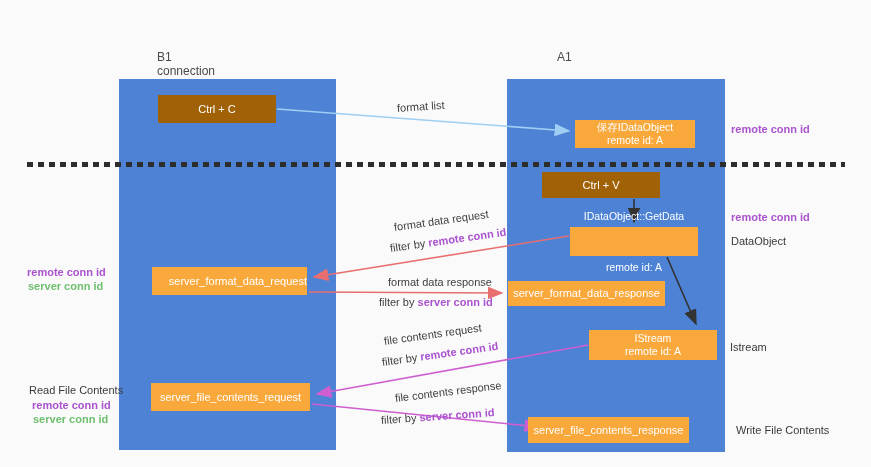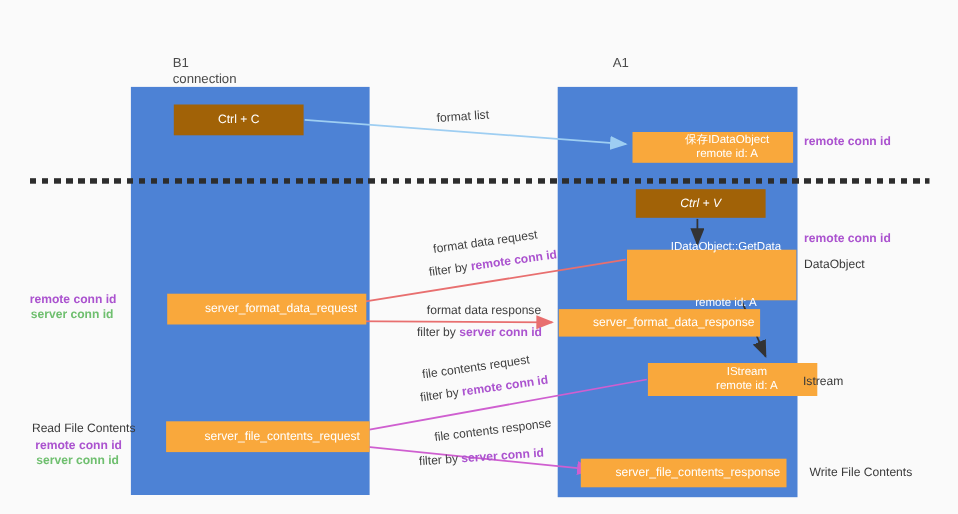--- a/index.html
+++ b/index.html
@@ -31,27 +31,27 @@
     left:27px;top:162px;width:818px;height:5px;z-index:2;
     background:repeating-linear-gradient(to right,#2d2d2d 0 6px,transparent 6px 11px);
   }
   
   .node{
     z-index:4;color:#fff;text-align:center;
     display:flex;flex-direction:column;justify-content:center;
     font-size:11px;line-height:13px;
   }
   .node.green{background:#a16207;}
-  .node.orange{background:#f9a83c;padding-left:26px;}
+  .node.orange{background:#f9a83c;}
   .small{font-size:10.5px;}
   #n-ctrlc{left:158px;top:95px;width:118px;height:28px;}
   #n-saveobj{left:575px;top:120px;width:120px;height:28px;}
-  #n-ctrlv{left:578px;top:172px;width:118px;height:26px;font-style:italic;}
-  #n-getdata{left:570px;top:227px;width:128px;height:46px;gap:38px;}
-  #n-fmtreq{left:152px;top:267px;width:155px;height:28px;}
+  #n-ctrlv{left:542px;top:172px;width:118px;height:26px;}
+  #n-getdata{left:570px;top:227px;width:128px;height:29px;gap:38px;}
+  #n-fmtreq{left:152px;top:267px;width:155px;height:28px;align-items:flex-end;}
   #n-fmtresp{left:508px;top:281px;width:157px;height:25px;}
   #n-istream{left:589px;top:330px;width:128px;height:30px;}
   #n-filereq{left:151px;top:383px;width:159px;height:28px;}
   #n-fileresp{left:528px;top:417px;width:161px;height:26px;}
   
   .side{font-size:11px;line-height:13px;z-index:5;white-space:nowrap;color:#3a3a3a;}
   .purple{color:#ab53cf;font-weight:bold;}
   .greentxt{color:#6fbf6f;font-weight:bold;}
   
   .flow{font-size:11px;color:#3f3f3f;z-index:5;white-space:nowrap;transform-origin:left center;}

